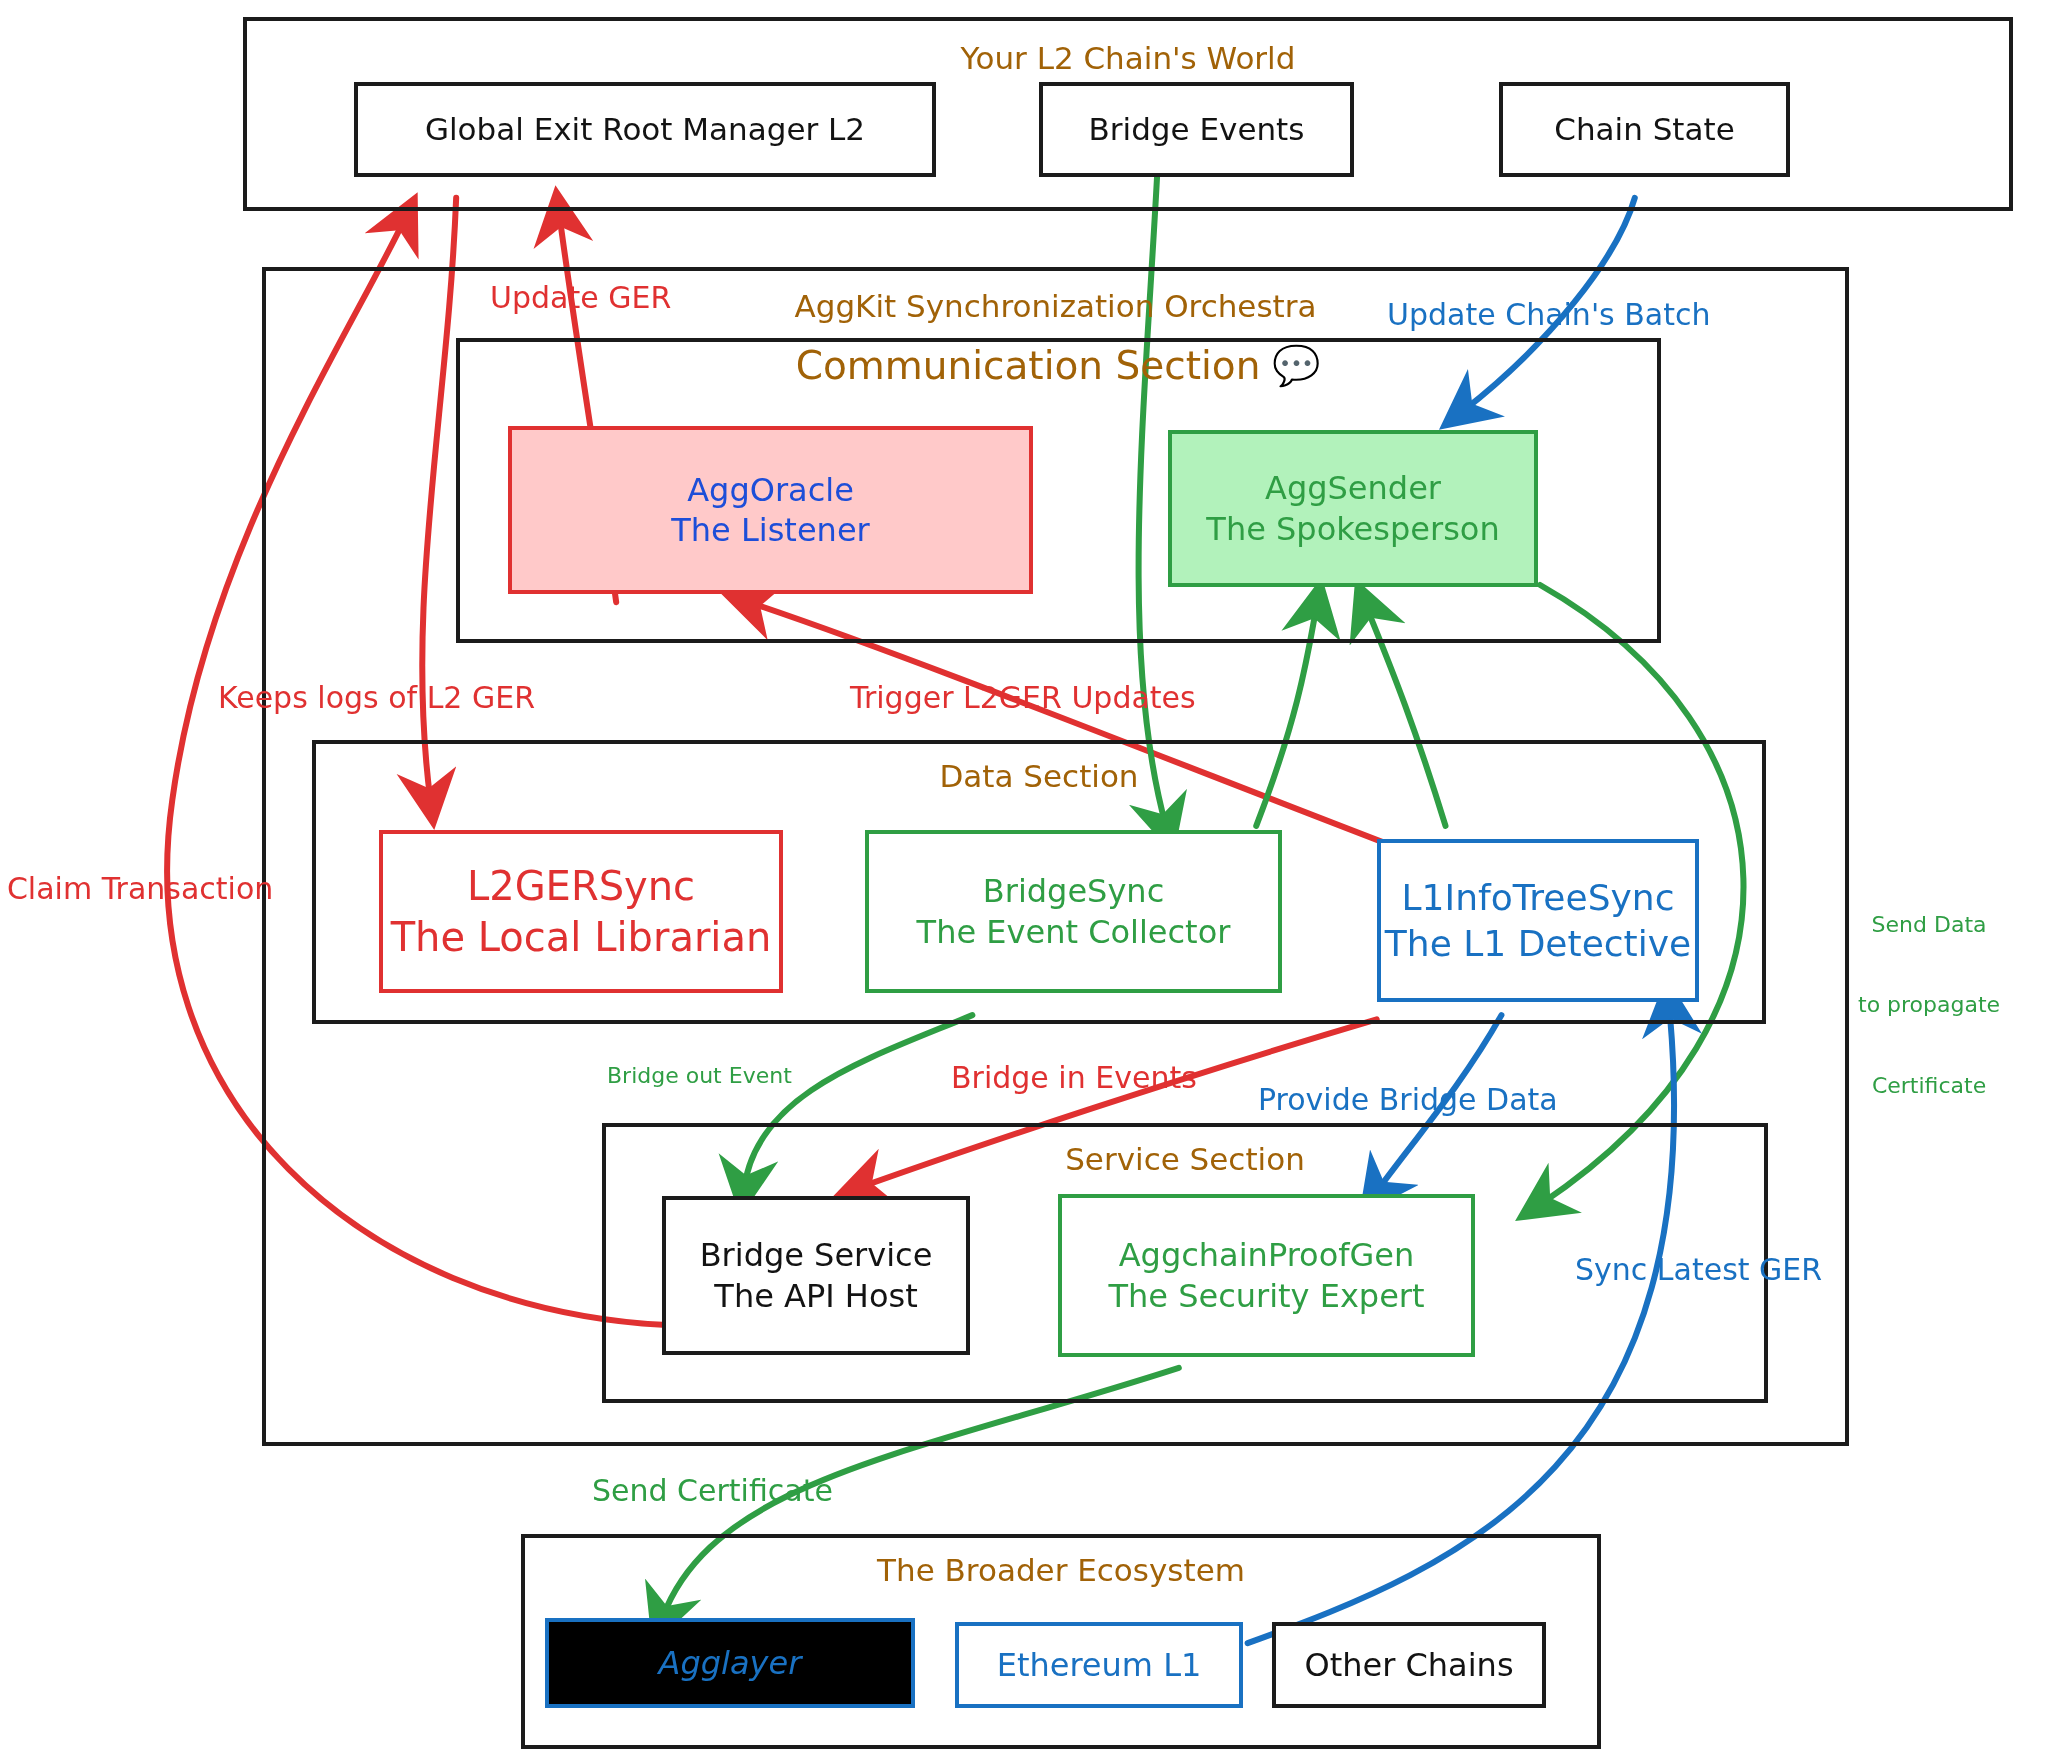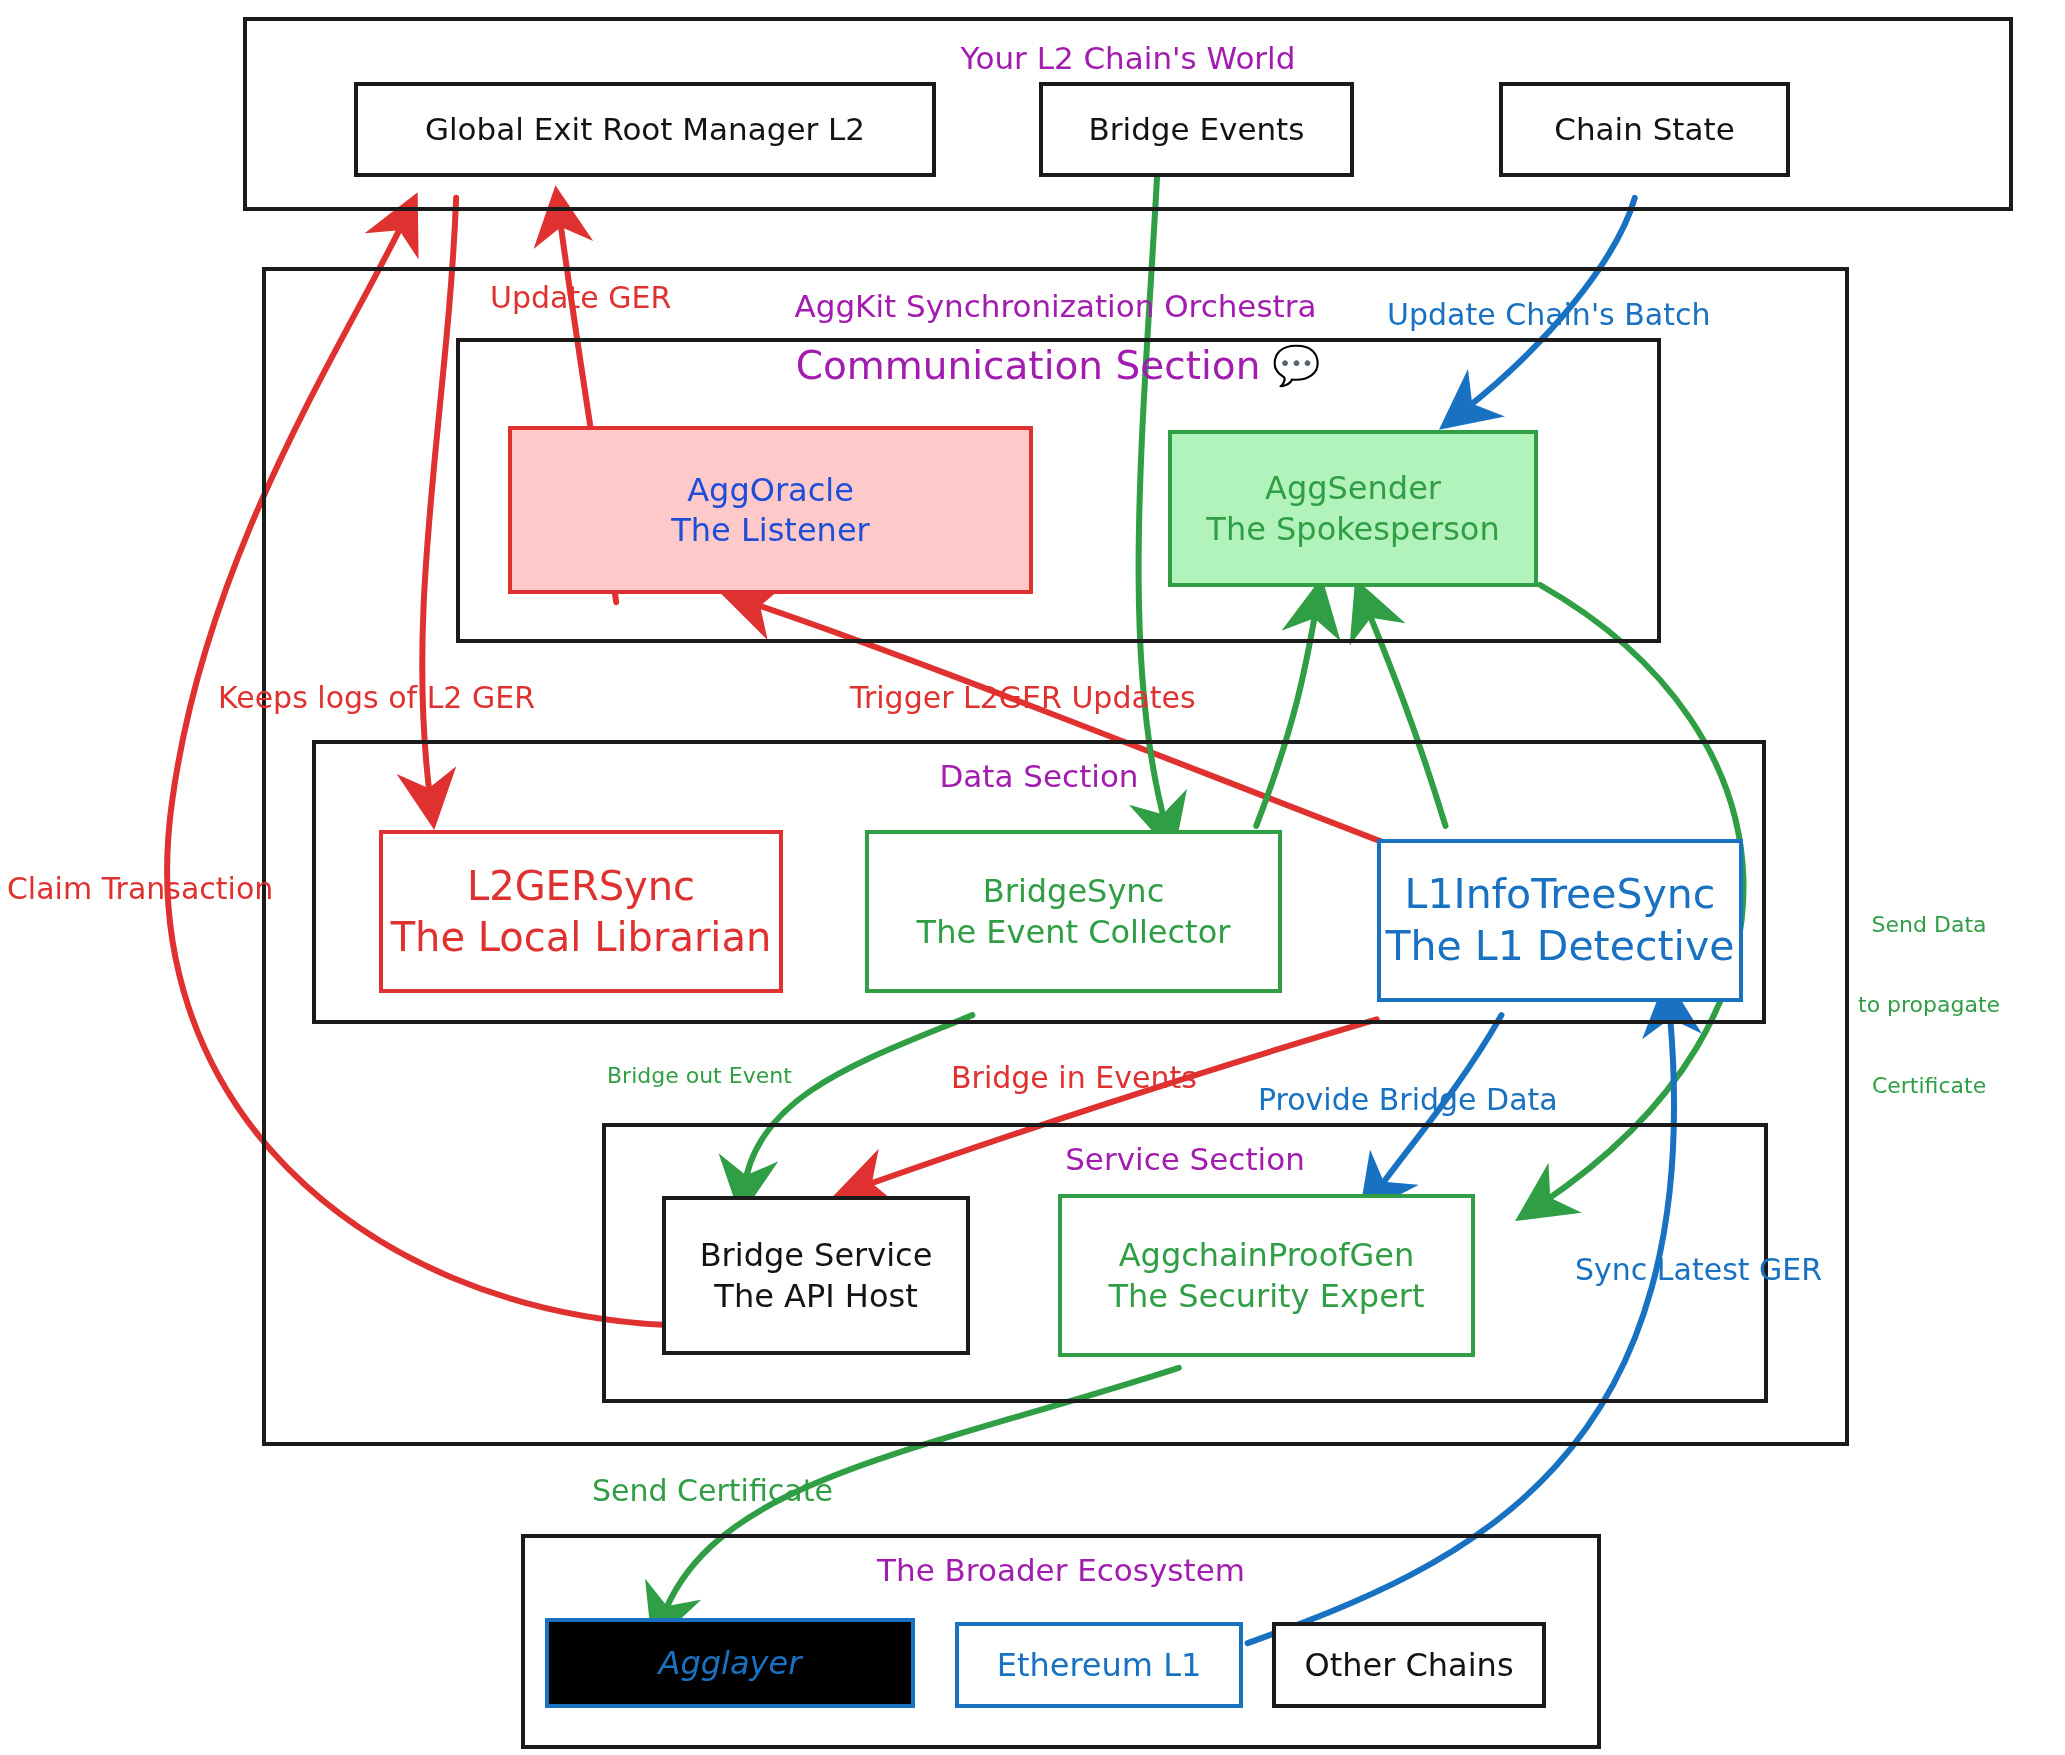--- a/index.html
+++ b/index.html
@@ -29,21 +29,21 @@
     position: absolute;
     border: 4.3px solid #1b1b1b;
     box-sizing: border-box;
     background: transparent;
   }
   .frame-title {
     position: absolute;
     left: 0; right: 0;
     text-align: center;
     font-family: "DejaVu Sans", sans-serif;
-    color: #a21caf;
+    color: #a16207;
     white-space: nowrap;
   }
   
   .node {
     position: absolute;
     box-sizing: border-box;
     display: flex;
     flex-direction: column;
     align-items: center;
     justify-content: center;
@@ -169,21 +169,21 @@
   <div class="node red" style="left:379px; top:830px; width:404px; height:163px; font-size:40px;">
     <span class="l1">L2GERSync</span>
     <span class="l2">The Local Librarian</span>
   </div>
 
   <div class="node green" style="left:865px; top:830px; width:417px; height:163px; font-size:32px;">
     <span class="l1">BridgeSync</span>
     <span class="l2">The Event Collector</span>
   </div>
 
-  <div class="node blue" style="left:1377px; top:839px; width:366px; height:163px; font-size:41px;">
+  <div class="node blue" style="left:1377px; top:839px; width:322px; height:163px; font-size:36px;">
     <span class="l1">L1InfoTreeSync</span>
     <span class="l2">The L1 Detective</span>
   </div>
 
   <div class="frame" style="left:602px; top:1123px; width:1166px; height:280px;">
     <div class="frame-title" style="top:13.8px; font-size:31px;">Service Section</div>
   </div>
 
   <div class="node" style="left:662px; top:1196px; width:308px; height:159px; font-size:32px;">
     <span class="l1">Bridge Service</span>

